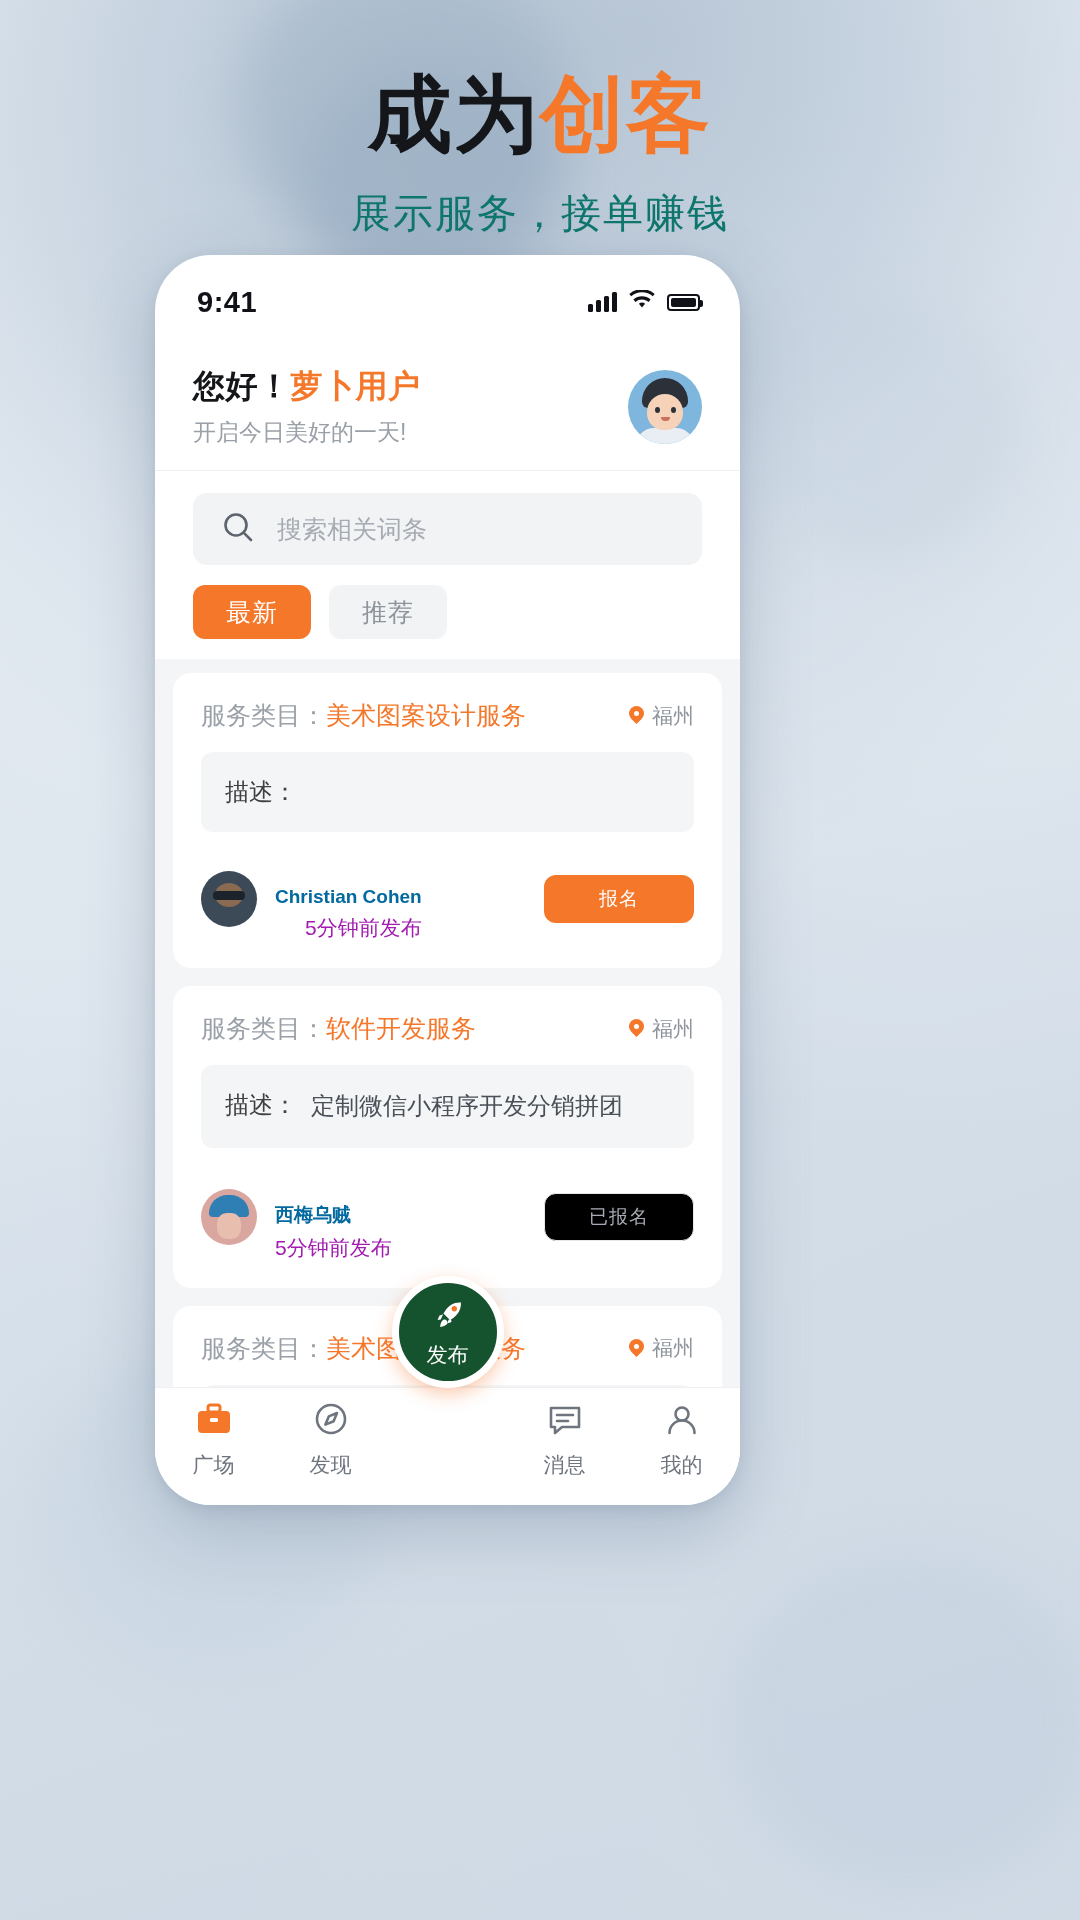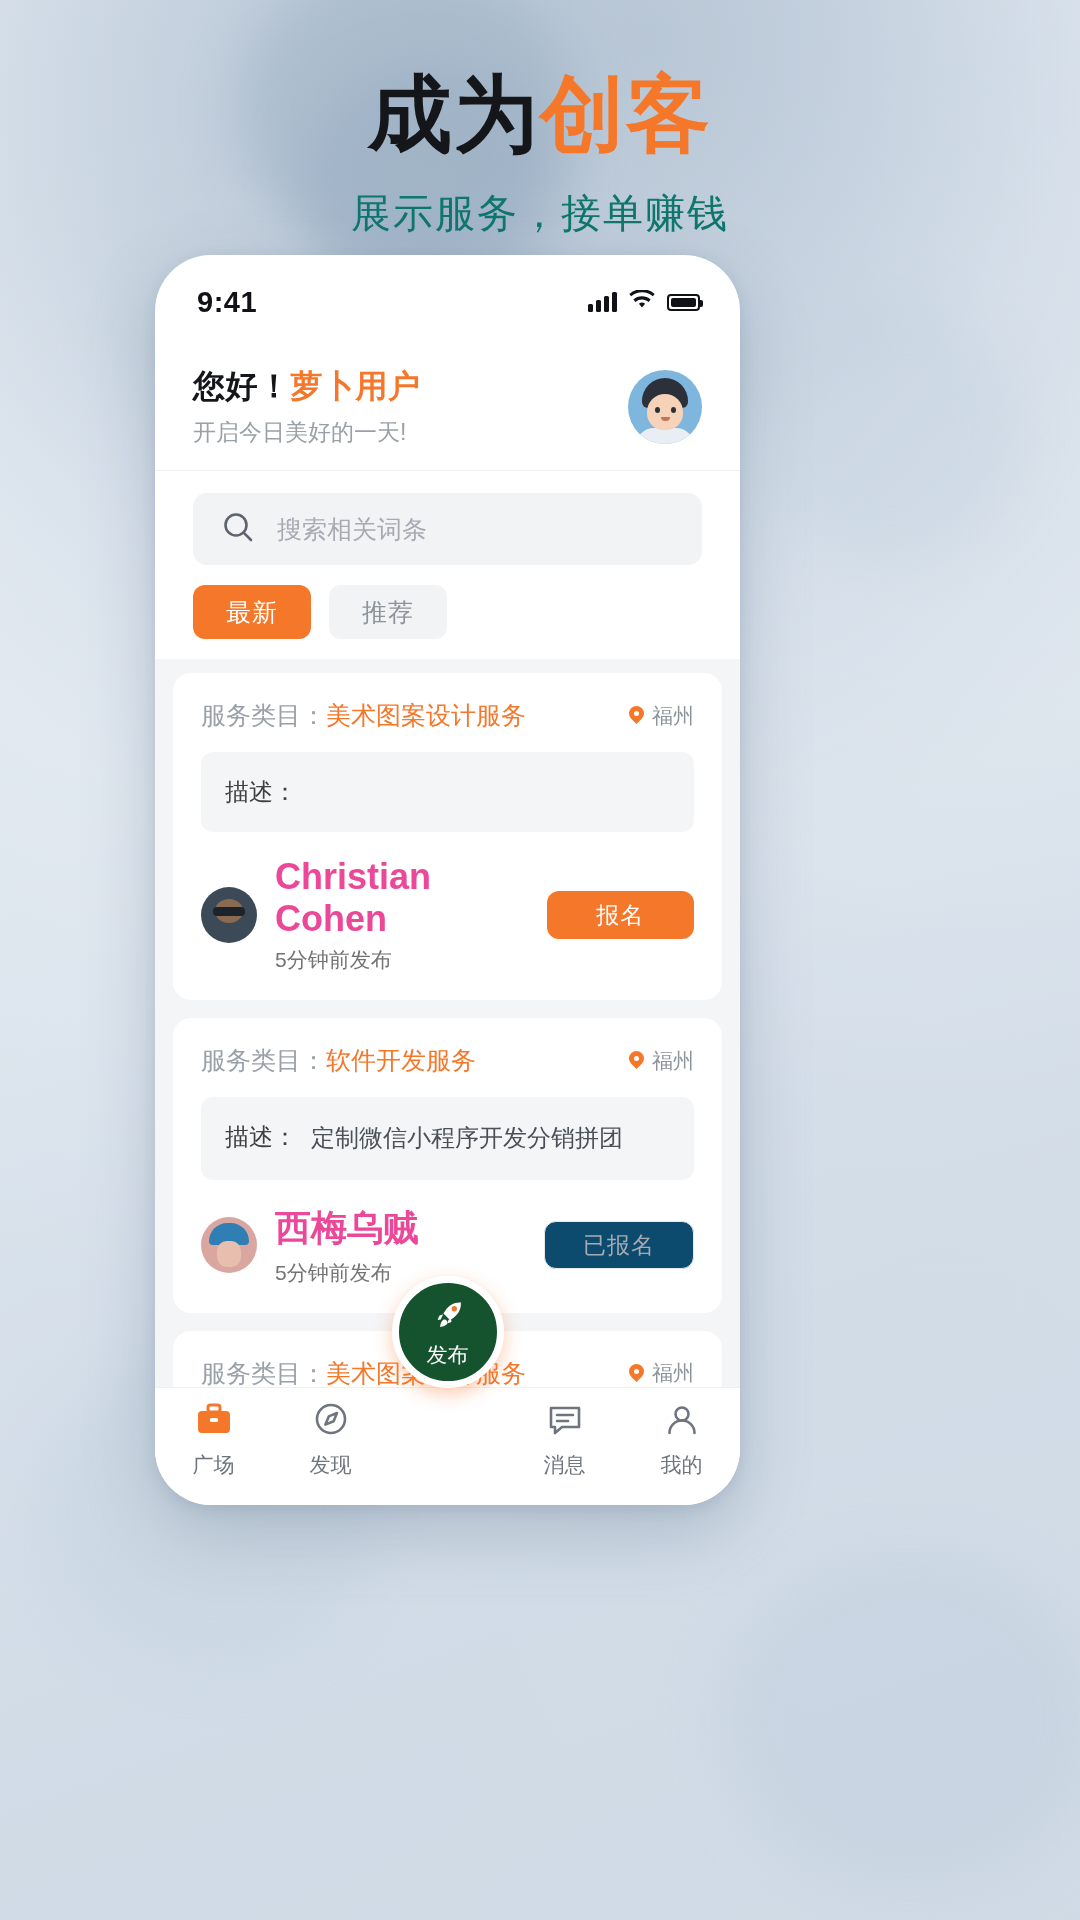--- a/index.html
+++ b/index.html
@@ -154,29 +154,29 @@
   .desc-text { color:#4a5058; font-size:24px; line-height:1.45; }
   .user-row { margin-top:24px; display:flex; align-items:center; justify-content:space-between; }
   .user-left { display:flex; align-items:center; gap:18px; }
   .u-avatar { width:56px; height:56px; border-radius:50%; flex:0 0 56px; position:relative; overflow:hidden; }
   .u-avatar.a1 { background:#3c4a57; }
   .u-avatar.a1::before { content:""; position:absolute; left:14px; top:12px; width:28px; height:24px; background:#8b6a52; border-radius:50%; }
   .u-avatar.a1::after { content:""; position:absolute; left:12px; top:20px; width:32px; height:9px; background:#1d232b; border-radius:4px; }
   .u-avatar.a2 { background:#d9a7a0; }
   .u-avatar.a2::before { content:""; position:absolute; left:8px; top:6px; width:40px; height:22px; background:#2f7fb5; border-radius:20px 20px 4px 4px; }
   .u-avatar.a2::after { content:""; position:absolute; left:16px; top:24px; width:24px; height:26px; background:#e8bfae; border-radius:40%; }
-  .u-name { font-size:36px; font-weight:bold; color:#ec4899; }
-  .u-time { font-size:21px; color:#737373; margin-top:6px; }
+  .u-name { font-size:19px; font-weight:bold; color:#0369a1;margin-top:30px; }
+  .u-time { font-size:21px; color:#a21caf; margin-top:6px;text-align:right; }
   .apply-btn {
     width:150px; height:48px; border-radius:12px;
     display:flex; align-items:center; justify-content:center;
-    font-size:23px; letter-spacing:1px; border:0; font-family:inherit;
+    font-size:19px; letter-spacing:1px; border:0; font-family:inherit;
   }
   .apply-btn.enabled { background:#f5772a; color:#ffffff; font-weight:500; }
-  .apply-btn.disabled { background:#0c4a6e; color:#a6abb3; border:1px solid #e6e8ec; }
+  .apply-btn.disabled { background:#000000; color:#a6abb3; border:1px solid #e6e8ec; }
 
   
   #bottom-nav {
     flex:0 0 118px; height:118px; background:#ffffff;
     border-top:1px solid #eef0f3;
     display:flex; align-items:flex-start; justify-content:space-around;
     padding-top:14px; position:relative;
   }
   .nav-item { width:100px; display:flex; flex-direction:column; align-items:center; gap:9px; }
   .nav-label { font-size:21px; color:#6e757e;text-align:right; }

